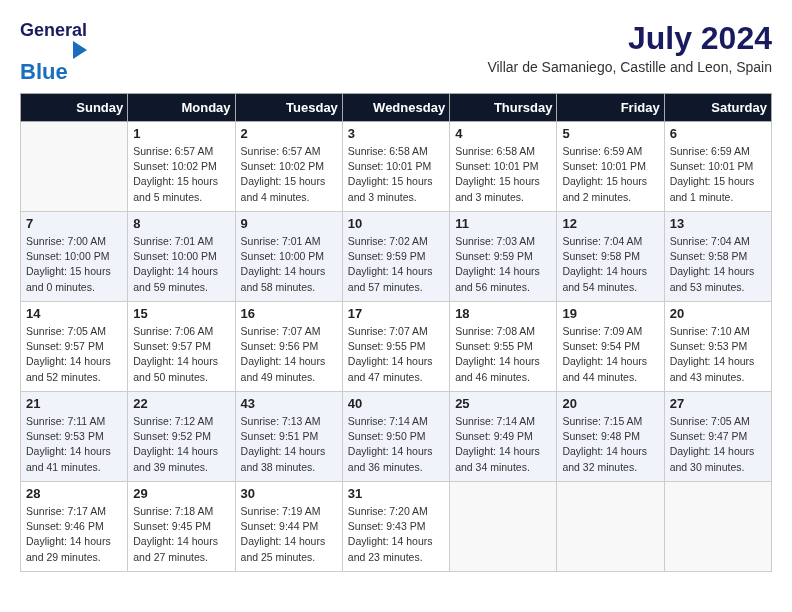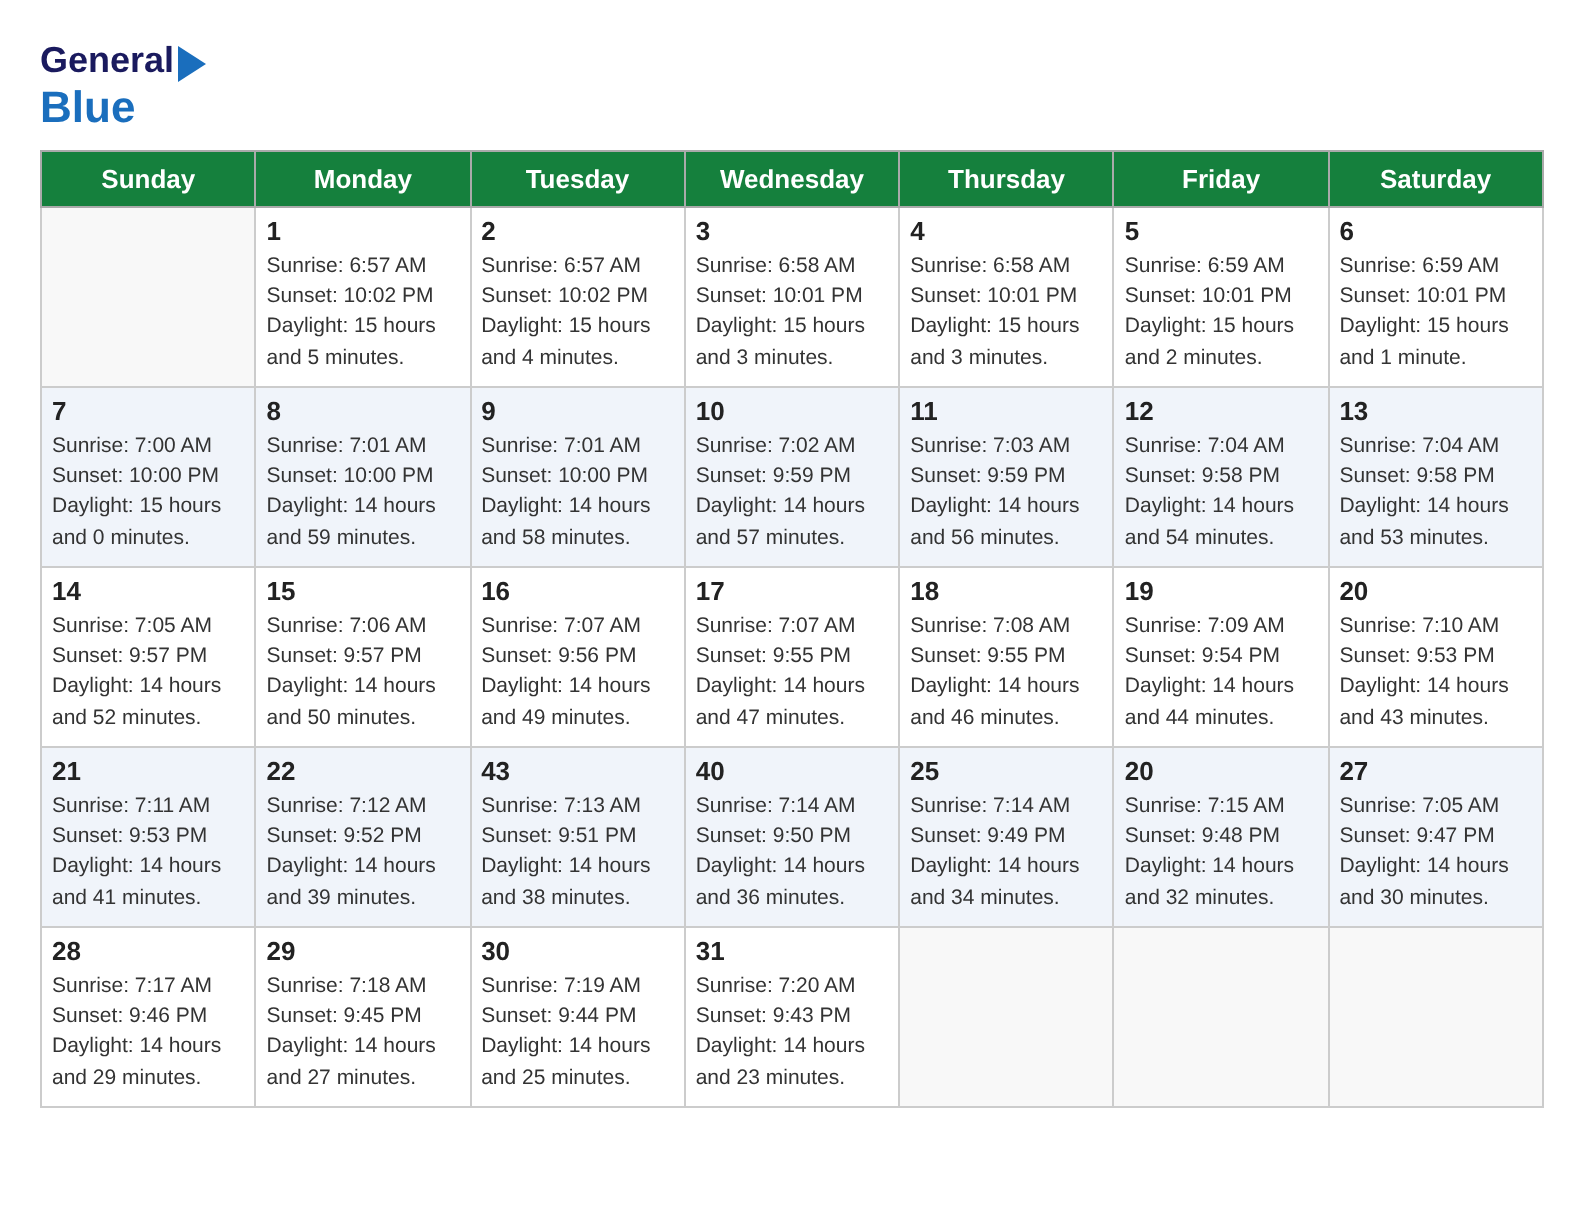--- a/index.html
+++ b/index.html
@@ -17,46 +17,47 @@
       margin-bottom: 4px;
     }
     .logo {
       display: flex;
       flex-direction: column;
       align-items: flex-start;
     }
     .logo-row {
       display: flex;
       align-items: flex-end;
+      flex-direction: column;
     }
     .title-block {
       text-align: right;
     }
     .month-year {
       font-size: 32px;
       font-weight: bold;
       color: #1a1a5e;
     }
     .location {
       font-size: 14px;
       color: #333;
       margin-top: 2px;
     }
     table {
       width: 100%;
       border-collapse: collapse;
       margin-top: 8px;
     }
     thead tr th {
-      background: #15803d;
+      background: #0f172a;
       color: #fff;
       padding: 6px 4px;
       font-size: 13px;
       font-weight: bold;
-      text-align: center;
+      text-align: right;
       border: 1px solid #aaa;
     }
     tbody tr td {
       vertical-align: top;
       padding: 4px 5px;
       font-size: 10.5px;
       color: #222;
       border: 1px solid #ccc;
       min-width: 100px;
       height: 90px;
@@ -89,20 +90,24 @@
 <div class="header">
   <div class="logo">
     <div class="logo-row">
       <span style="font-size:18px;font-weight:bold;color:#1a1a5e;">General</span>
       <span style="display:inline-block;margin-left:2px;width:0;height:0;border-top:9px solid transparent;border-bottom:9px solid transparent;border-left:14px solid #1a6ebd;vertical-align:middle;"></span>
     </div>
     <div>
       <span style="font-size:22px;font-weight:bold;color:#1a6ebd;">Blue</span>
     </div>
   </div>
+  <div class="title-block">
+    <div class="month-year">July 2024</div>
+    <div class="location">Villar de Samaniego, Castille and Leon, Spain</div>
+  </div>
 </div>
 
 <table>
   <thead>
     <tr>
     <th>Sunday</th>
         <th>Monday</th>
         <th>Tuesday</th>
         <th>Wednesday</th>
         <th>Thursday</th>

